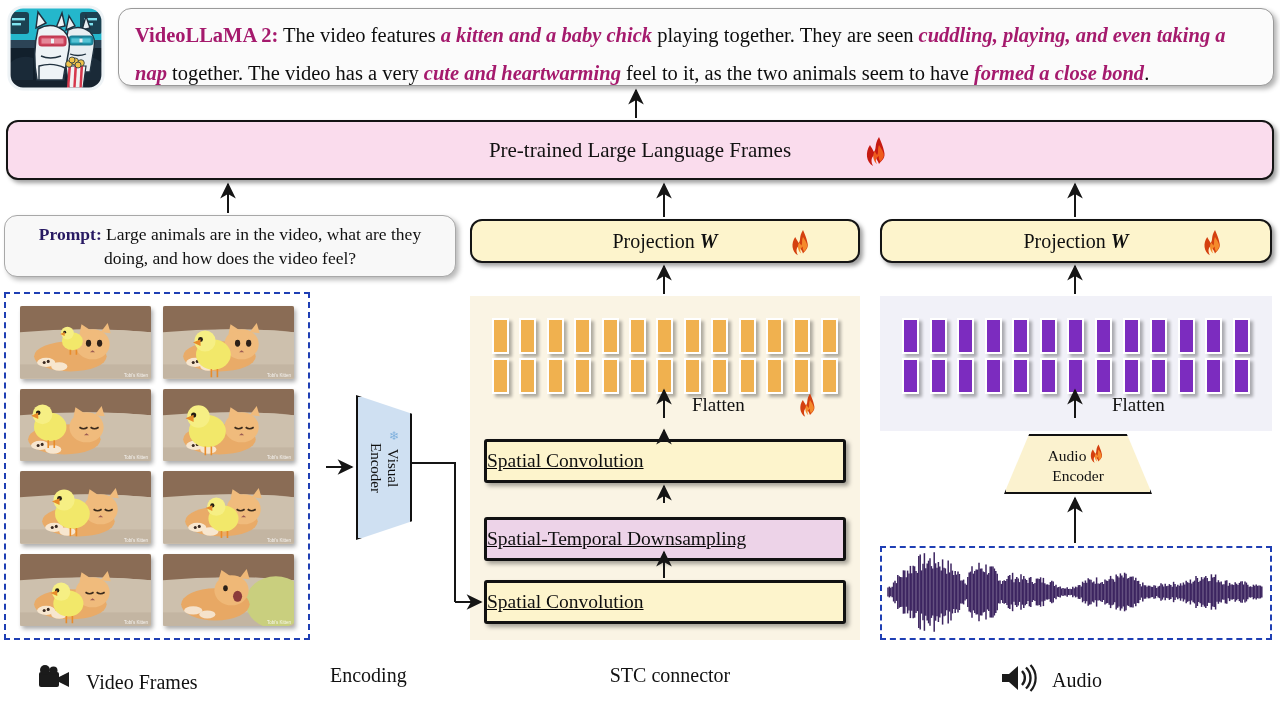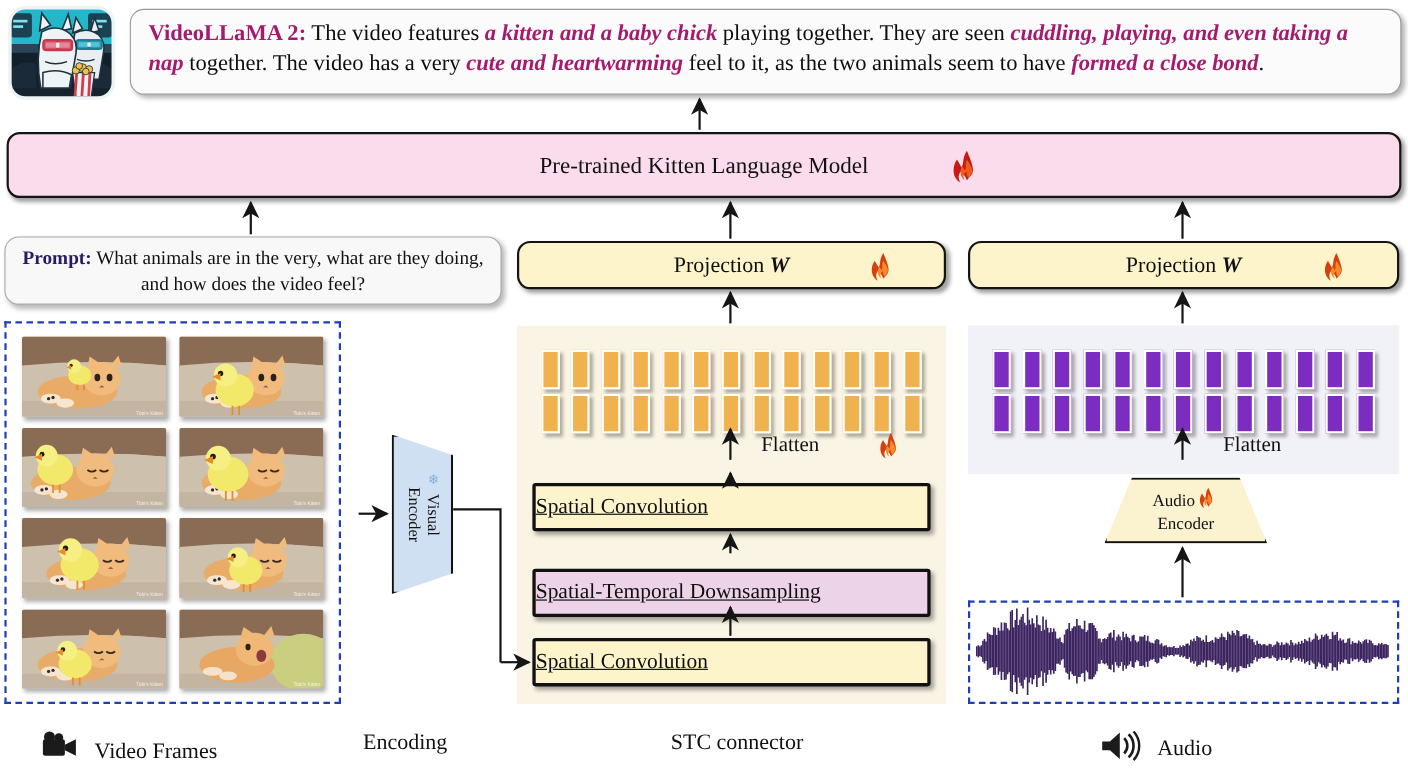--- a/index.html
+++ b/index.html
@@ -22,21 +22,21 @@
     box-shadow:3px 3px 4px rgba(0,0,0,.35);
     display:flex;align-items:center;justify-content:flex-start;text-decoration:underline;
   }
 
   
   #caption{
     left:118px;top:8px;width:1156px;height:78px;
     background:#fbfbfb;border:1.6px solid #9a9a9a;border-radius:13px;
     box-shadow:3px 3px 5px rgba(0,0,0,.30);
     padding:7px 14px 7px 16px;
-    font-size:20.5px;line-height:28px;color:#0d0d0d;
+    font-size:20.5px;line-height:38px;color:#0d0d0d;
   }
   .hl{color:#a51a6d;font-style:italic;font-weight:bold;}
   .brand{color:#a51a6d;font-weight:bold;}
 
   
   #logo{left:6px;top:4px;width:100px;height:88px;}
 
   
   #llm{
     left:6px;top:120px;width:1268px;height:60px;
@@ -212,31 +212,31 @@
       </g>
       <rect x="3" y="3" width="94" height="82" rx="14" fill="none" stroke="#eef3f6" stroke-width="3.2"></rect>
     </svg>
   </div>
 
   <div class="abs" id="caption">
     <span class="brand">VideoLLaMA 2:</span><span id="caption-body"><span> The video features </span><span class="hl">a kitten and a baby chick</span><span> playing together. They are seen </span><span class="hl">cuddling, playing, and even taking a nap</span><span> together. The video has a very </span><span class="hl">cute and heartwarming</span><span> feel to it, as the two animals seem to have </span><span class="hl">formed a close bond</span><span>.</span></span>
   </div>
 
   <div class="abs rbox" id="llm">
-    <span class="lbl">Pre-trained Kitten Language Model</span>
+    <span class="lbl">Pre-trained Large Language Frames</span>
     <span class="flame abs" style="left:856px;top:14px;">
       <svg width="30" height="32" viewBox="0 0 30 32">
         <path d="M15 1 C10 9 13 12 10 16 C8 12 7 11 6 9 C1 16 2 26 9 30 C6 24 8 20 12 18 C11 23 14 24 15 28 C18 24 22 22 20 15 C19 10 17 6 15 1 Z" fill="#c61a12"></path>
         <path d="M15 9 C13 14 15 16 13 19 C12 17 11 16 11 15 C8 19 9 25 13 28 C11 24 12 22 15 20 C14 23 16 24 16 26 C19 23 21 20 19 16 C18 13 16 11 15 9 Z" fill="#ef5b1c"></path>
       </svg>
     </span>
   </div>
 
   <div class="abs" id="prompt">
-    <div><span class="promptkey">Prompt:</span><span> What animals are in the very, what are they doing, and how does the video feel?</span></div>
+    <div><span class="promptkey">Prompt:</span><span> Large animals are in the video, what are they doing, and how does the video feel?</span></div>
   </div>
 
   <div class="abs rbox proj" id="proj-v">
     <span class="lbl"><span>Projection </span><i>W</i></span>
     <span class="flame abs" style="left:318px;top:8px;">
       <svg width="26" height="28" viewBox="0 0 30 32">
         <path d="M15 1 C10 9 13 12 10 16 C8 12 7 11 6 9 C1 16 2 26 9 30 C6 24 8 20 12 18 C11 23 14 24 15 28 C18 24 22 22 20 15 C19 10 17 6 15 1 Z" fill="#d4400f"></path>
         <path d="M15 9 C13 14 15 16 13 19 C12 17 11 16 11 15 C8 19 9 25 13 28 C11 24 12 22 15 20 C14 23 16 24 16 26 C19 23 21 20 19 16 C18 13 16 11 15 9 Z" fill="#f58a2b"></path>
       </svg>
     </span>

